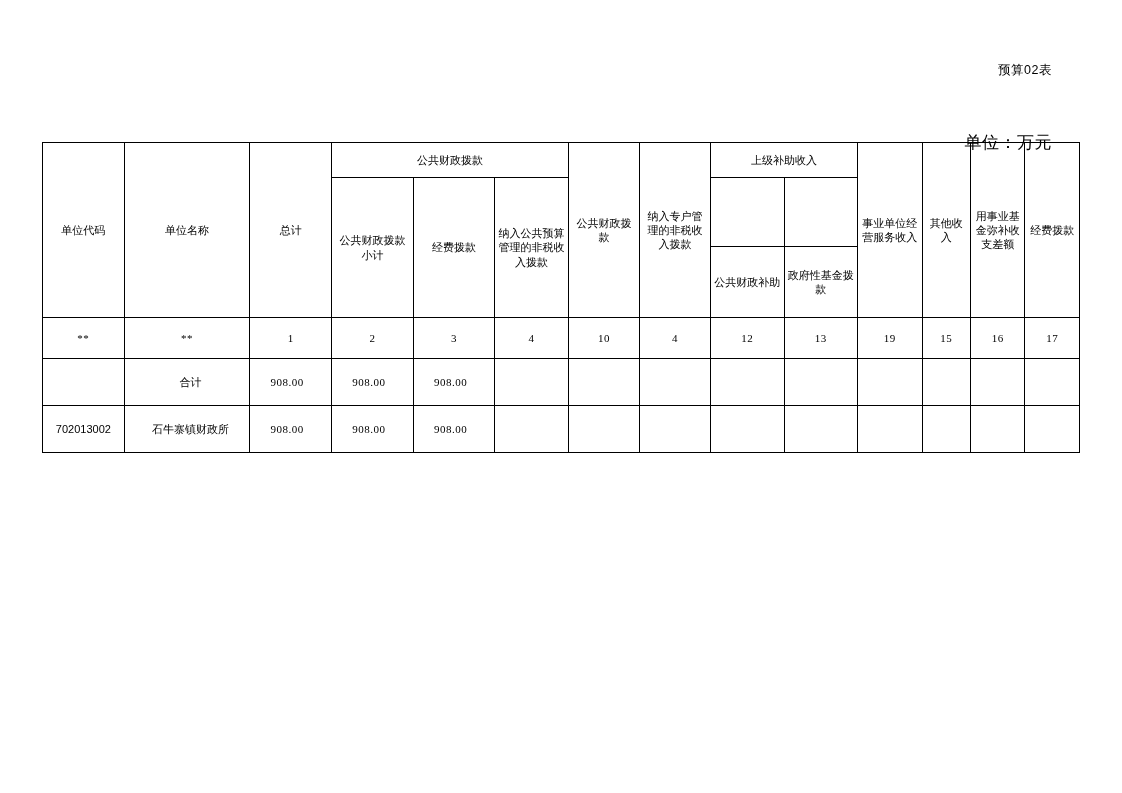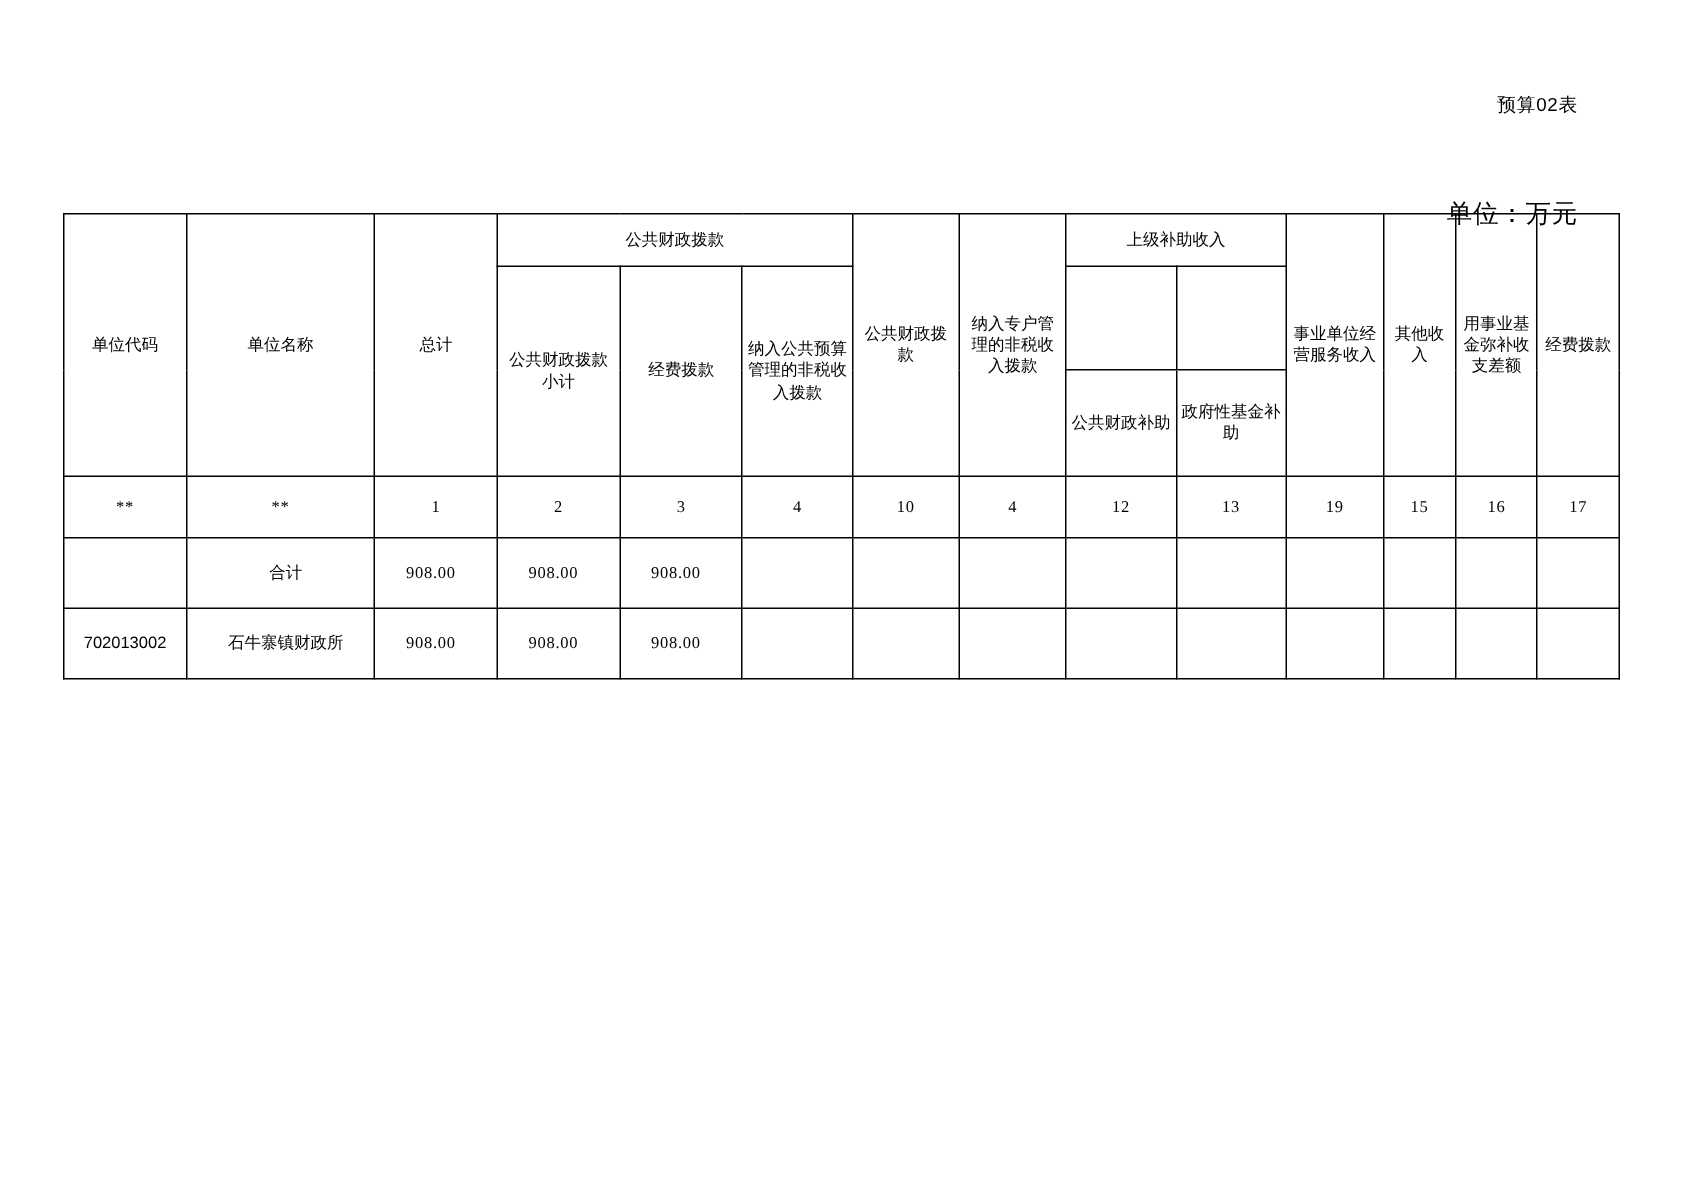--- a/index.html
+++ b/index.html
@@ -146,21 +146,21 @@
       </tr>
       <tr>
         <th rowspan="2" style="height:130px">公共财政拨款小计</th>
         <th rowspan="2">经费拨款</th>
         <th rowspan="2">纳入公共预算管理的非税收入拨款</th>
         <th style="height:64px; border-bottom:none;"></th>
         <th style="height:64px; border-bottom:none;"></th>
       </tr>
       <tr>
         <th style="height:66px">公共财政补助</th>
-        <th style="height:66px">政府性基金补助</th>
+        <th style="height:66px">政府性基金拨款</th>
       </tr>
     </thead>
     <tbody>
       <tr class="row-num">
         <td class="num-mono">**</td>
         <td class="num-mono">**</td>
         <td class="num-mono">1</td>
         <td class="num-mono">2</td>
         <td class="num-mono">3</td>
         <td class="num-mono">4</td>

